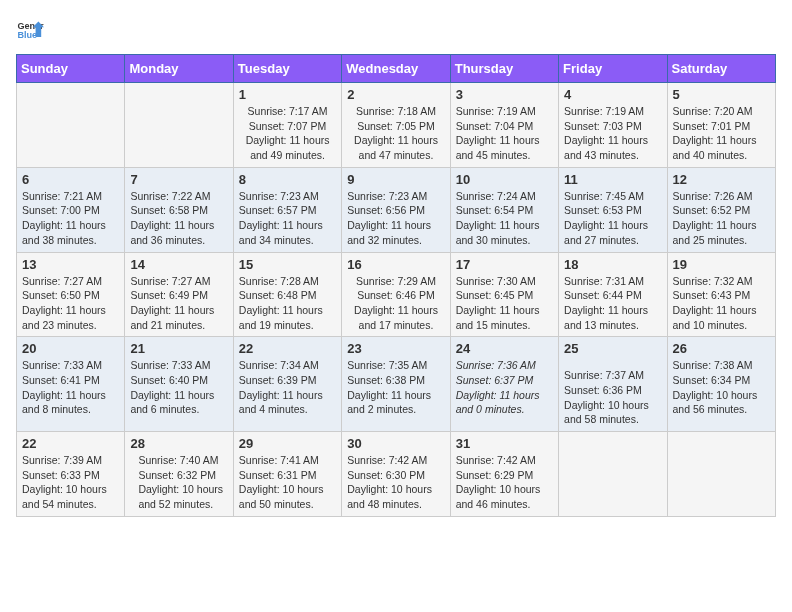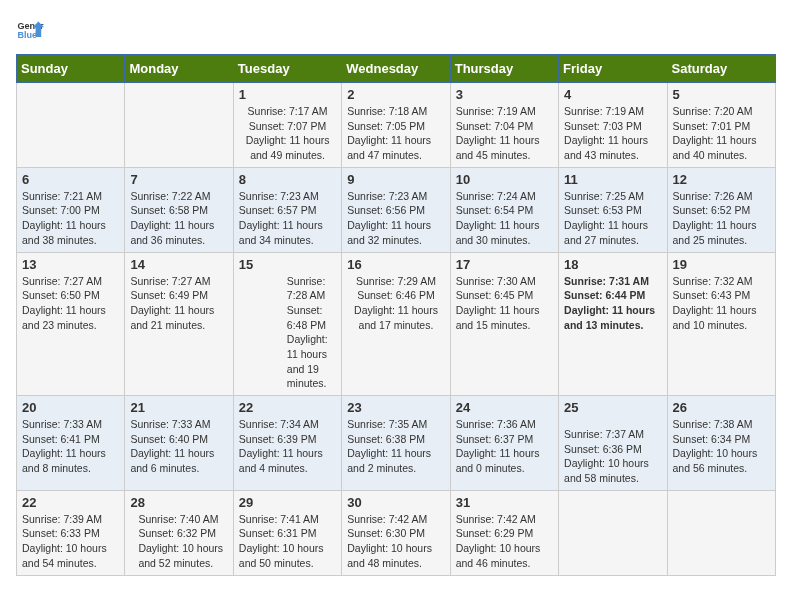--- a/index.html
+++ b/index.html
@@ -36,21 +36,21 @@
     .location {
       font-size: 15px;
       color: #555;
     }
     table {
       width: 100%;
       border-collapse: collapse;
       font-size: 11px;
     }
     thead tr th {
-      background-color: #4d7c0f;
+      background-color: #8b5cf6;
       color: #fff;
       padding: 6px 4px;
       text-align: left;
       font-size: 13px;
       font-weight: bold;
       border: 1px solid #3a6aaa;
     }
     tbody tr td {
       border: 1px solid #ccc;
       vertical-align: top;
@@ -111,21 +111,21 @@
         <td></td>
         <td></td>
         <td>
           <span class="day-num">1</span>
           <div class="day-info" style="white-space: pre-line; text-align: center;">Sunrise: 7:17 AM
 Sunset: 7:07 PM
 Daylight: 11 hours and 49 minutes.</div>
         </td>
         <td>
           <span class="day-num">2</span>
-          <div class="day-info" style="white-space: pre-line;">Sunrise: 7:18 AM
+          <div class="day-info" style="white-space: pre-line; text-align: center;">Sunrise: 7:18 AM
 Sunset: 7:05 PM
 Daylight: 11 hours and 47 minutes.</div>
         </td>
         <td>
           <span class="day-num">3</span>
           <div class="day-info" style="white-space: pre-line;">Sunrise: 7:19 AM
 Sunset: 7:04 PM
 Daylight: 11 hours and 45 minutes.</div>
         </td>
         <td>
@@ -167,21 +167,21 @@
 Daylight: 11 hours and 32 minutes.</div>
         </td>
         <td>
           <span class="day-num">10</span>
           <div class="day-info" style="white-space: pre-line;">Sunrise: 7:24 AM
 Sunset: 6:54 PM
 Daylight: 11 hours and 30 minutes.</div>
         </td>
         <td>
           <span class="day-num">11</span>
-          <div class="day-info" style="white-space: pre-line;">Sunrise: 7:25 AM
+          <div class="day-info" style="white-space: pre-line;">Sunrise: 7:45 AM
 Sunset: 6:53 PM
 Daylight: 11 hours and 27 minutes.</div>
         </td>
         <td>
           <span class="day-num">12</span>
           <div class="day-info" style="white-space: pre-line;">Sunrise: 7:26 AM
 Sunset: 6:52 PM
 Daylight: 11 hours and 25 minutes.</div>
         </td>
       </tr>
@@ -193,39 +193,39 @@
 Daylight: 11 hours and 23 minutes.</div>
         </td>
         <td>
           <span class="day-num">14</span>
           <div class="day-info" style="white-space: pre-line;">Sunrise: 7:27 AM
 Sunset: 6:49 PM
 Daylight: 11 hours and 21 minutes.</div>
         </td>
         <td>
           <span class="day-num">15</span>
-          <div class="day-info" style="white-space: pre-line; margin-left: 48px;">Sunrise: 7:28 AM
+          <div class="day-info" style="white-space: pre-line;">Sunrise: 7:28 AM
 Sunset: 6:48 PM
 Daylight: 11 hours and 19 minutes.</div>
         </td>
         <td>
           <span class="day-num">16</span>
           <div class="day-info" style="white-space: pre-line; text-align: center;">Sunrise: 7:29 AM
 Sunset: 6:46 PM
 Daylight: 11 hours and 17 minutes.</div>
         </td>
         <td>
           <span class="day-num">17</span>
           <div class="day-info" style="white-space: pre-line;">Sunrise: 7:30 AM
 Sunset: 6:45 PM
 Daylight: 11 hours and 15 minutes.</div>
         </td>
         <td>
           <span class="day-num">18</span>
-          <div class="day-info" style="white-space: pre-line; font-weight: bold;">Sunrise: 7:31 AM
+          <div class="day-info" style="white-space: pre-line;">Sunrise: 7:31 AM
 Sunset: 6:44 PM
 Daylight: 11 hours and 13 minutes.</div>
         </td>
         <td>
           <span class="day-num">19</span>
           <div class="day-info" style="white-space: pre-line;">Sunrise: 7:32 AM
 Sunset: 6:43 PM
 Daylight: 11 hours and 10 minutes.</div>
         </td>
       </tr>
@@ -249,21 +249,21 @@
 Daylight: 11 hours and 4 minutes.</div>
         </td>
         <td>
           <span class="day-num">23</span>
           <div class="day-info" style="white-space: pre-line;">Sunrise: 7:35 AM
 Sunset: 6:38 PM
 Daylight: 11 hours and 2 minutes.</div>
         </td>
         <td>
           <span class="day-num">24</span>
-          <div class="day-info" style="white-space: pre-line;">Sunrise: 7:36 AM
+          <div class="day-info" style="white-space: pre-line; font-style: italic;">Sunrise: 7:36 AM
 Sunset: 6:37 PM
 Daylight: 11 hours and 0 minutes.</div>
         </td>
         <td>
           <span class="day-num">25</span>
           <div class="day-info" style="white-space: pre-line; margin-top: 12px;">Sunrise: 7:37 AM
 Sunset: 6:36 PM
 Daylight: 10 hours and 58 minutes.</div>
         </td>
         <td>

